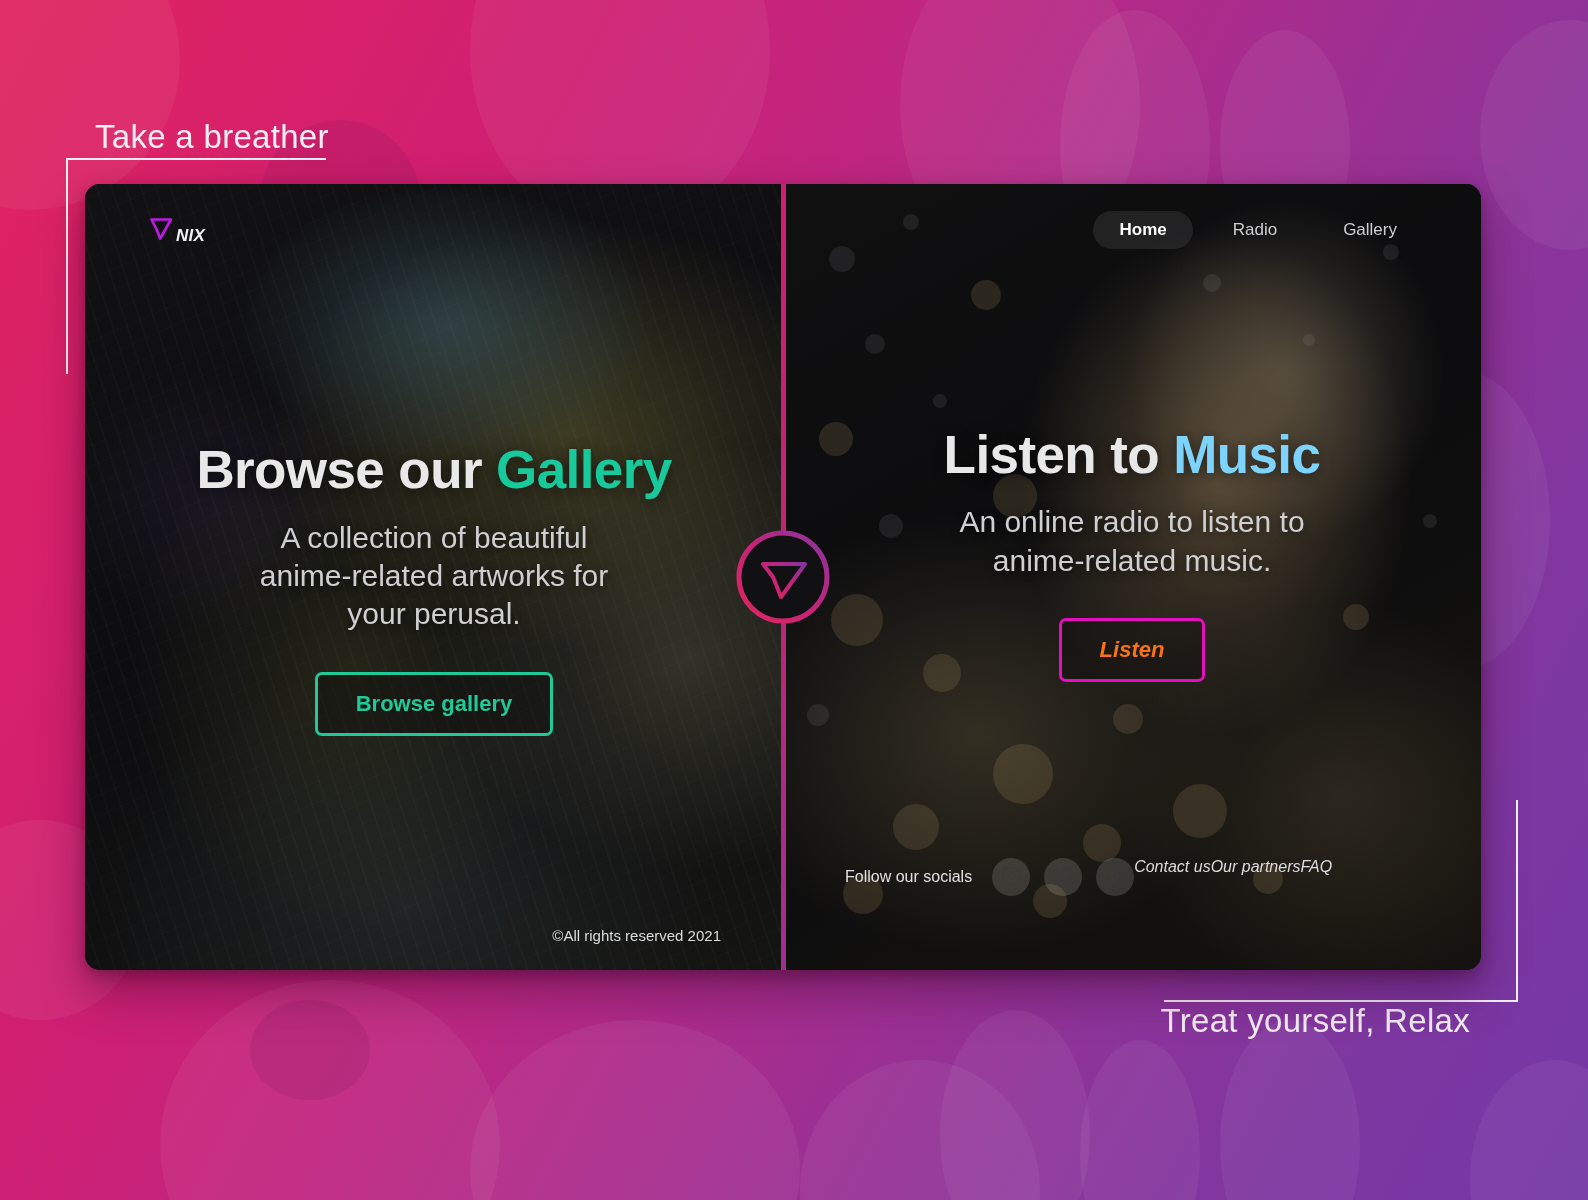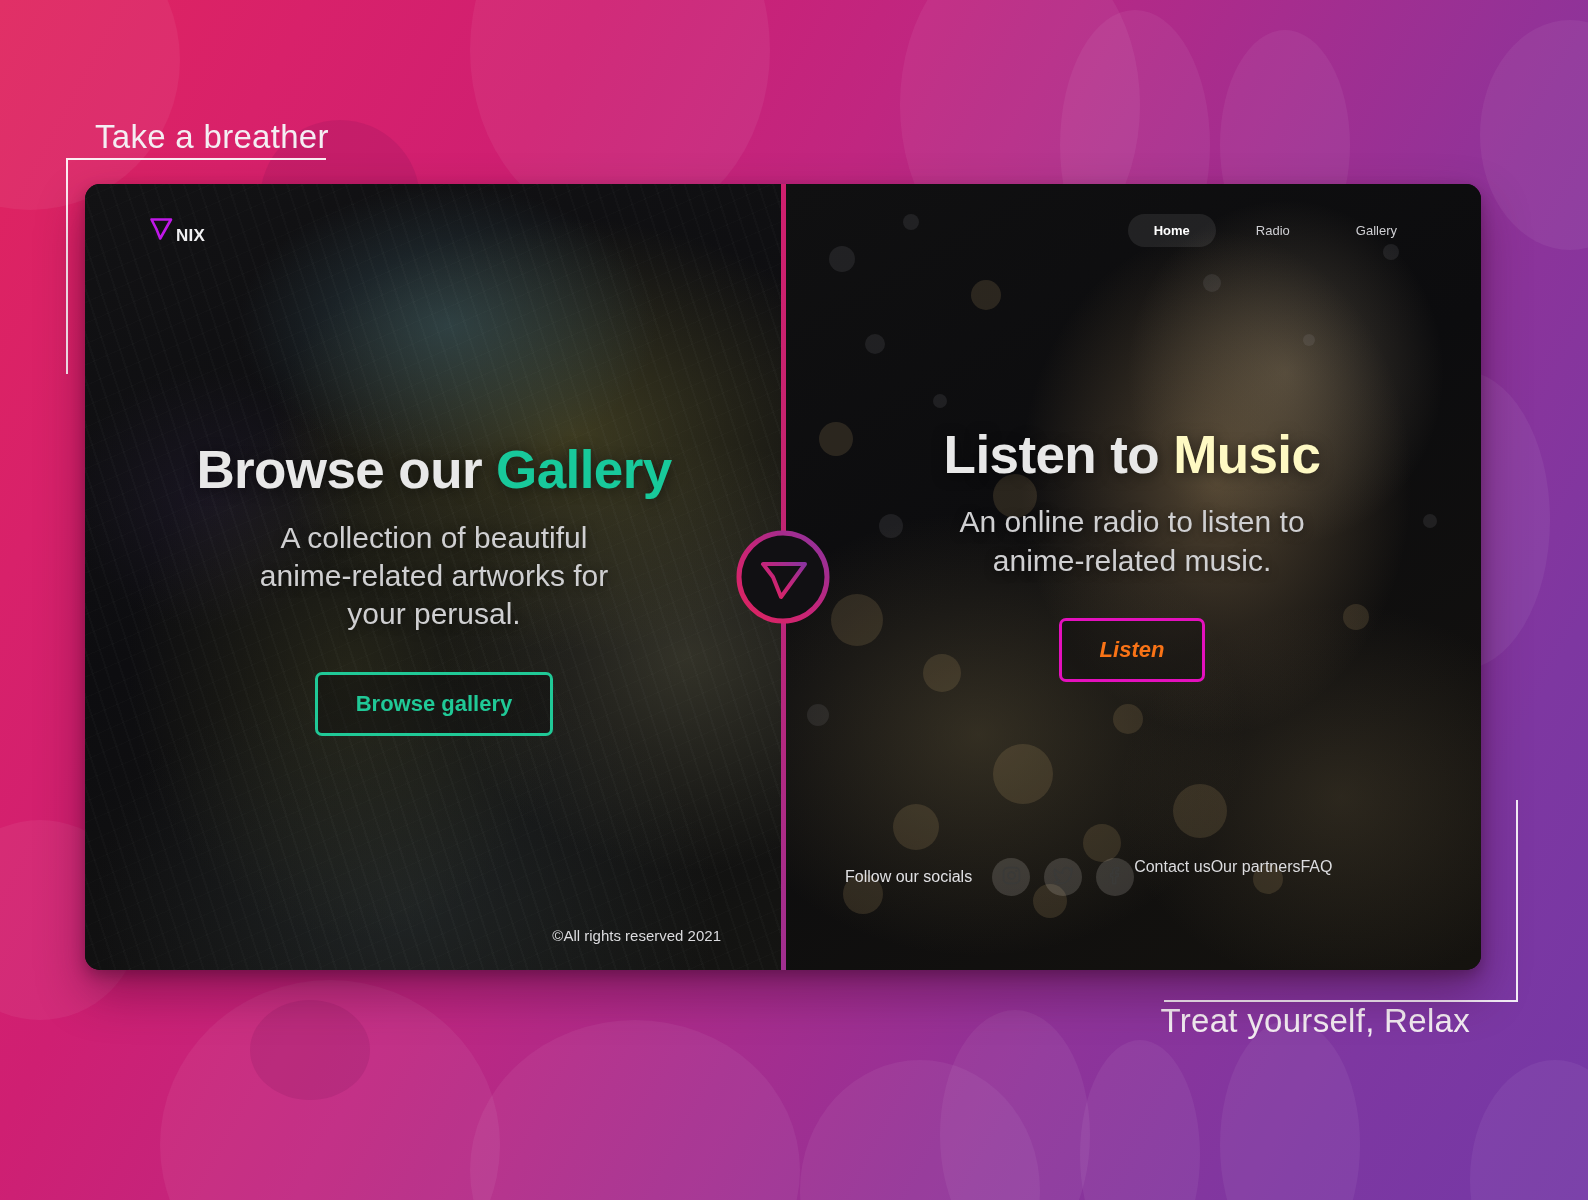--- a/index.html
+++ b/index.html
@@ -165,39 +165,40 @@
     align-items: center;
     flex-shrink: 0;
   }
   .panel-head.left { padding-left: 62px; }
   .panel-head.right { padding-right: 58px; justify-content: flex-end; }
 
   .logo {
     display: flex;
     align-items: flex-end;
     gap: 1px;
+    font-style: italic;
   }
   .logo-mark { display: block; }
   .logo-text {
     color: #f0f0f2;
     font-size: 17px;
     font-weight: 600;
     letter-spacing: 0.2px;
     line-height: 1;
     padding-bottom: 2px;
   }
 
   .nav {
     display: flex;
     align-items: center;
     gap: 14px;
   }
   .nav-item {
     color: #cfcfd3;
-    font-size: 13px;
+    font-size: 17px;
     font-weight: 400;
     padding: 9px 26px;
     border-radius: 22px;
     white-space: nowrap;
     cursor: pointer;
   }
   .nav-item.active {
     background: rgba(255,255,255,0.085);
     color: #ffffff;
     font-weight: 700;
@@ -217,21 +218,21 @@
   .hero h1 {
     font-size: 53px;
     font-weight: 700;
     color: #e8e8e8;
     letter-spacing: -0.6px;
     line-height: 1.08;
     white-space: nowrap;
     text-shadow: 0 2px 14px rgba(0,0,0,0.55);
   }
   .hero h1 .accent-teal { color: #18c99b; }
-  .hero h1 .accent-pink { color: #fef9c3; }
+  .hero h1 .accent-pink { color: #7dd3fc; }
 
   .hero p {
     margin-top: 20px;
     font-size: 30px;
     font-weight: 300;
     color: #cfcfd1;
     line-height: 1.28;
     max-width: 400px;
     text-shadow: 0 2px 10px rgba(0,0,0,0.55);
   }
@@ -285,20 +286,21 @@
     background: rgba(232,228,222,0.17);
     display: flex;
     align-items: center;
     justify-content: center;
     cursor: pointer;
   }
 
   .foot-links {
     display: flex;
     justify-content: flex-end;
+    font-style: italic;
   }
   .foot-link {
     color: #dcdcdf;
     font-size: 16px;
     font-weight: 400;
     cursor: pointer;
     white-space: nowrap;
   }
 
   

